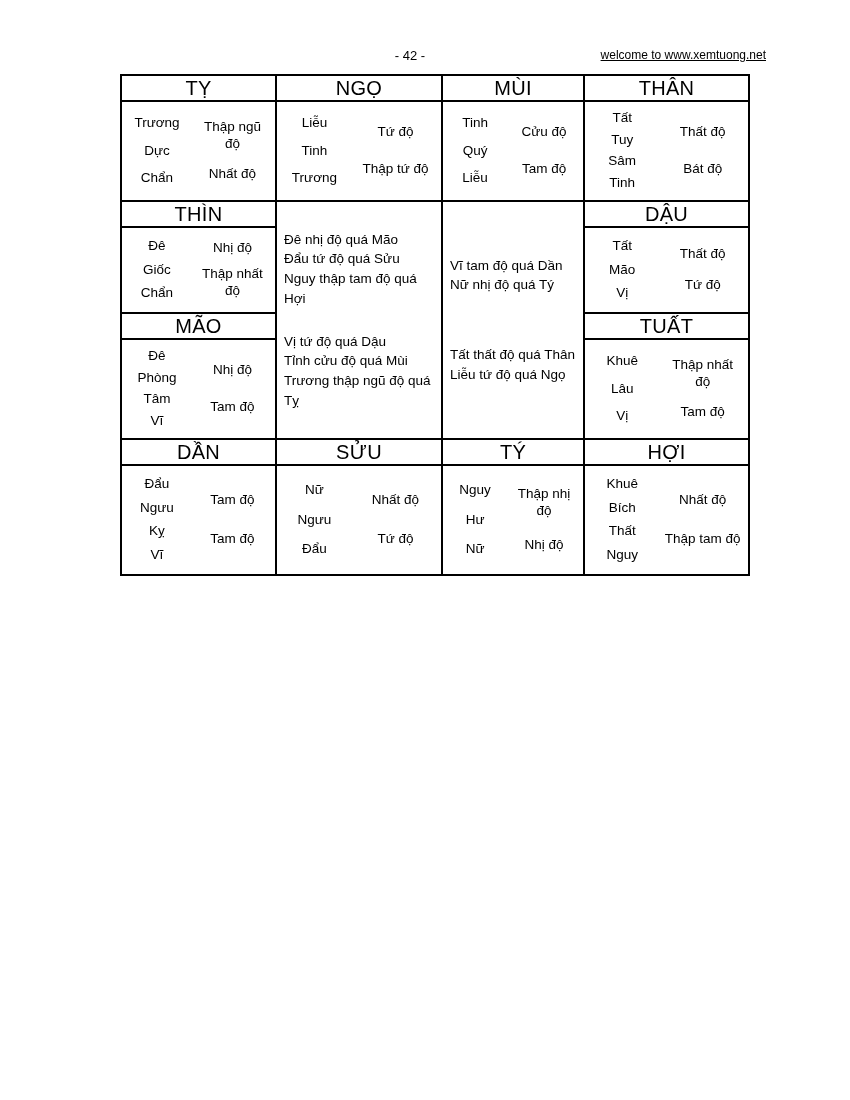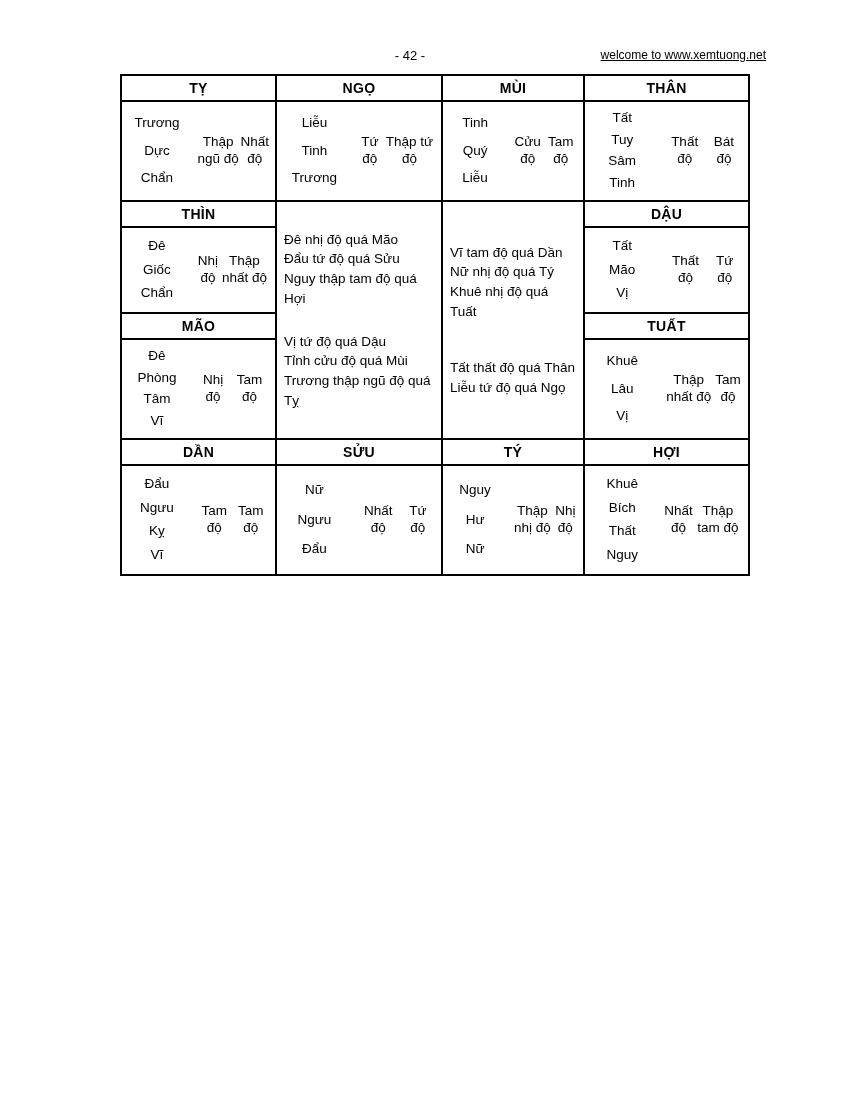--- a/index.html
+++ b/index.html
@@ -37,30 +37,30 @@
       "hthin midl  midr  hdau"
       "cthin midl  midr  cdau"
       "hmao  midl  midr  htuat"
       "cmao  midl  midr  ctuat"
       "hdan  hsuu  hty2  hhoi"
       "cdan  csuu  cty2  choi";
   }
   .cell{background:#fff;}
   .hdr{
     display:flex;align-items:center;justify-content:center;
-    font-weight:bold;font-size:14px;letter-spacing:.3px;
+    font-weight:normal;font-size:20px;letter-spacing:.3px;
   }
   .palace{display:flex;font-size:13.5px;padding:3px 1px;}
   .sub-stars{
     width:45%;display:flex;flex-direction:column;
     justify-content:space-evenly;align-items:center;
     text-align:center;line-height:1.25;
   }
   .sub-degs{
-    width:55%;display:flex;flex-direction:row;
+    width:55%;display:flex;flex-direction:column;
     justify-content:space-evenly;align-items:center;
     text-align:center;line-height:1.25;padding:0 5px;box-sizing:border-box;
   }
   .mid{
     display:flex;flex-direction:column;justify-content:space-evenly;
     font-size:13.5px;text-align:left;padding:4px 7px;box-sizing:border-box;
   }
   .note-line{line-height:1.45;}
 </style>
 </head>
@@ -192,21 +192,20 @@
         <div class="note-line">Vị tứ độ quá Dậu</div>
         <div class="note-line">Tỉnh cửu độ quá Mùi</div>
         <div class="note-line">Trương thập ngũ độ quá Tỵ</div>
       </div>
     </div>
 
     <div class="cell mid" style="grid-area:midr">
       <div>
         <div class="note-line">Vĩ tam độ quá Dần</div>
         <div class="note-line">Nữ nhị độ quá Tý</div>
-        <div class="note-line">Khuê nhị độ quá Tuất</div>
       </div>
       <div>
         <div class="note-line">Tất thất độ quá Thân</div>
         <div class="note-line">Liễu tứ độ quá Ngọ</div>
       </div>
     </div>
 
     <div class="cell hdr" style="grid-area:hdan">DẦN</div>
     <div class="cell hdr" style="grid-area:hsuu">SỬU</div>
     <div class="cell hdr" style="grid-area:hty2">TÝ</div>

